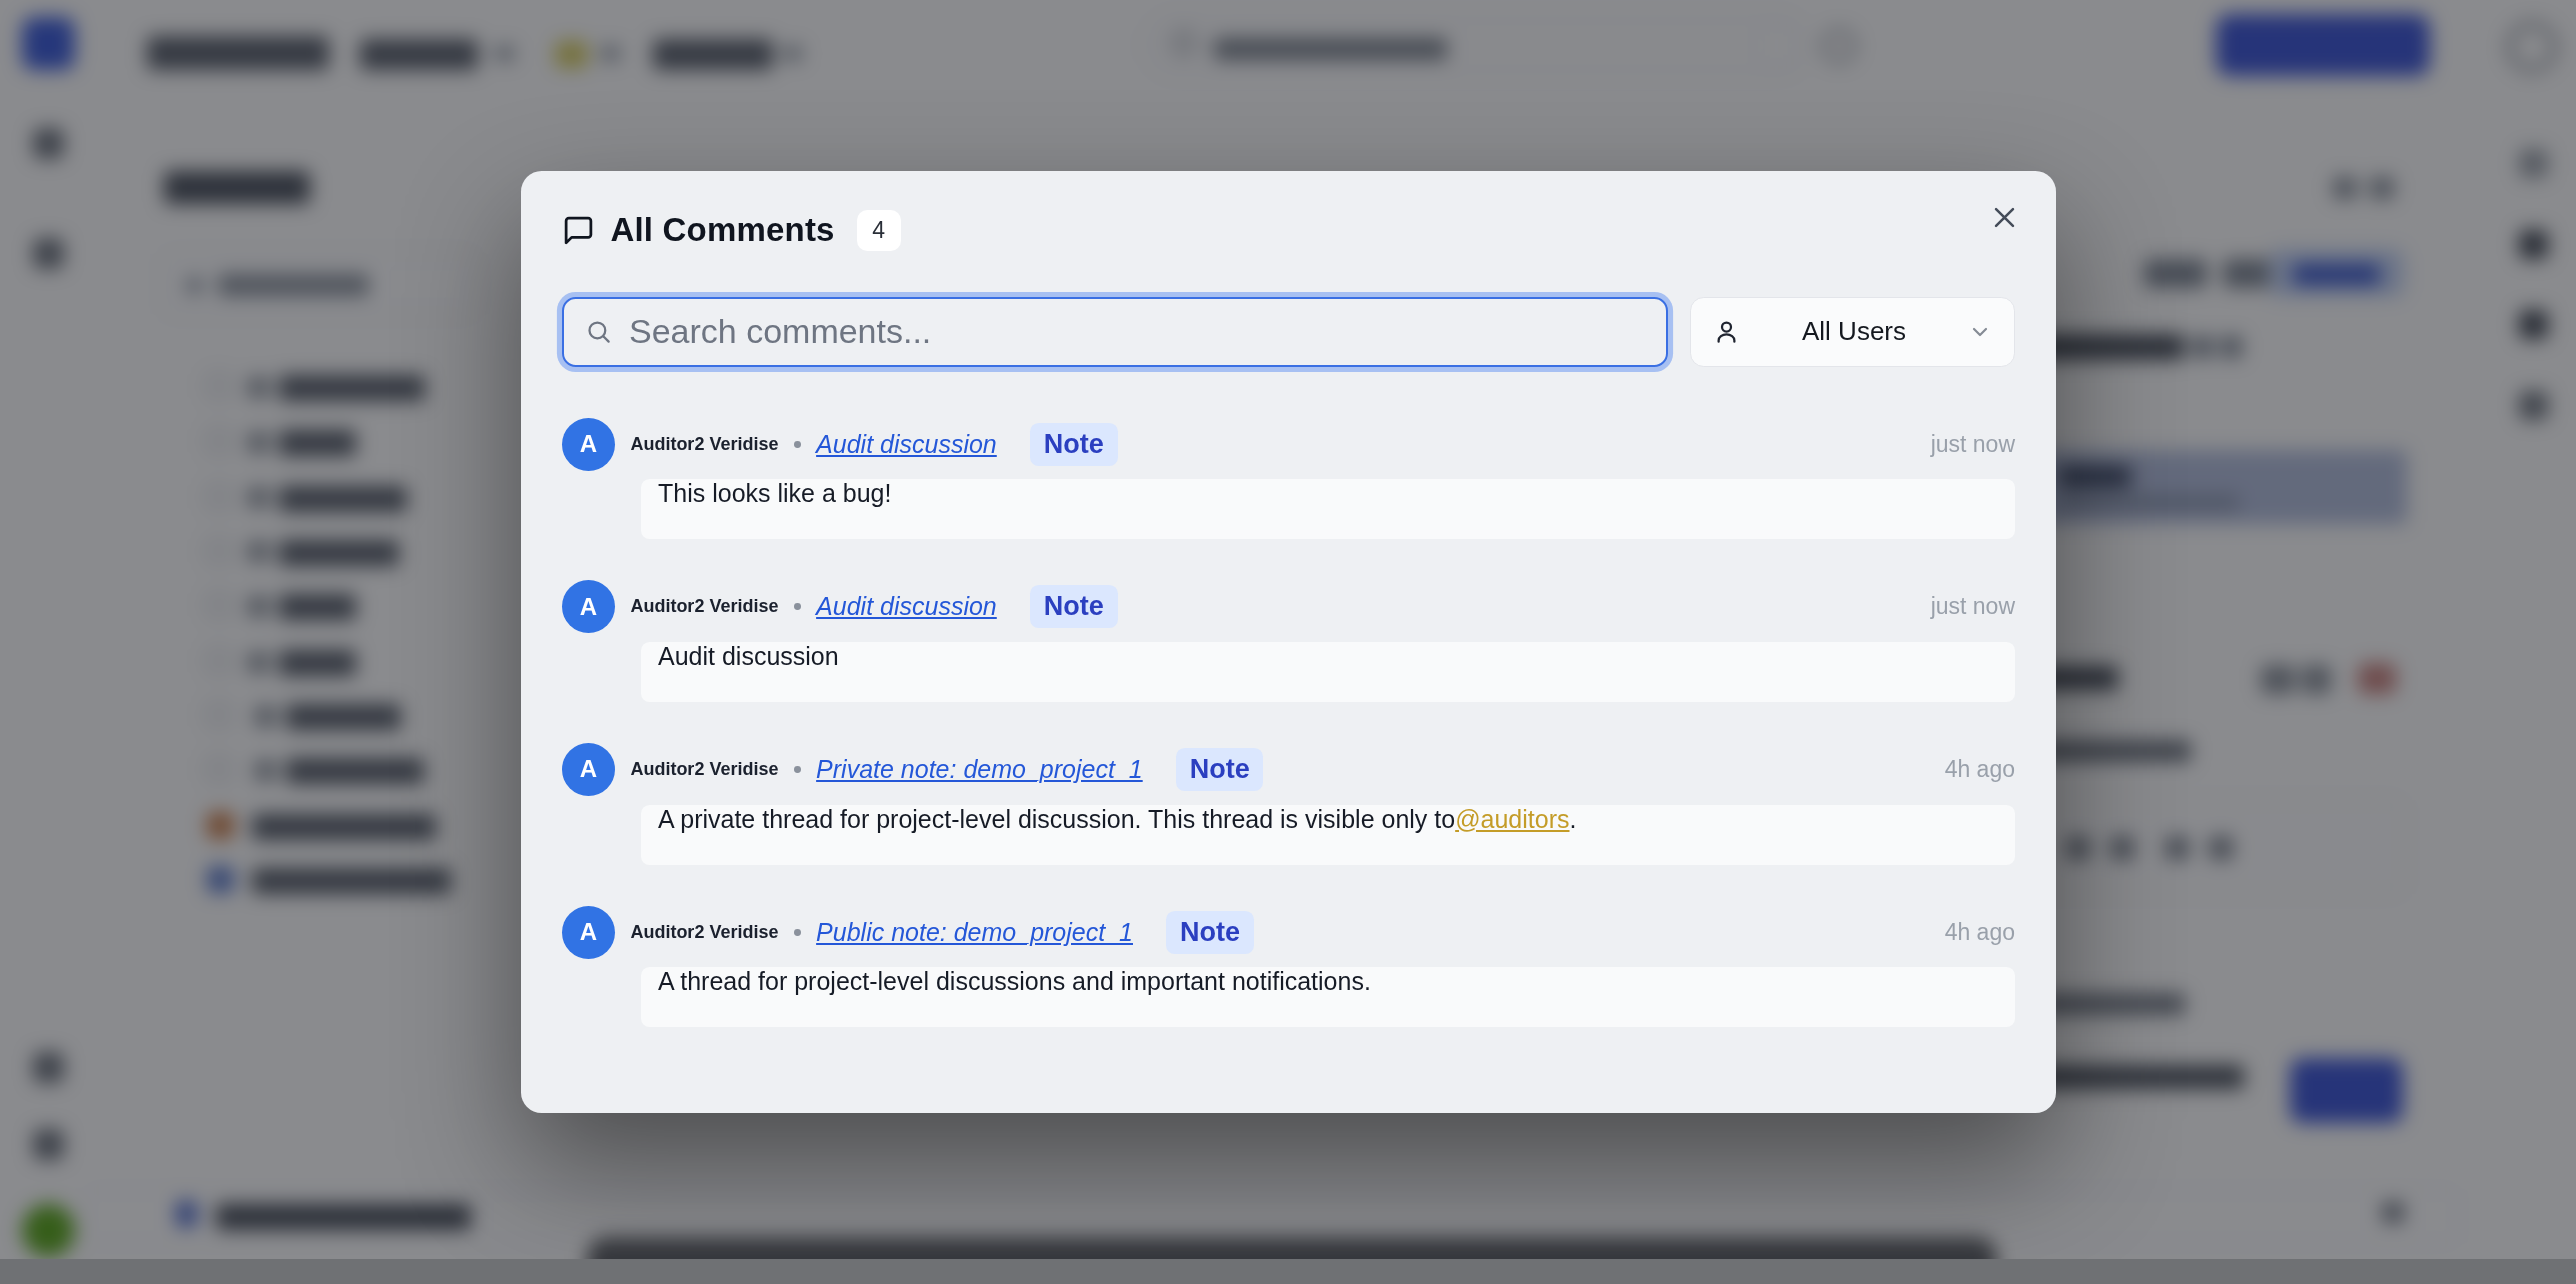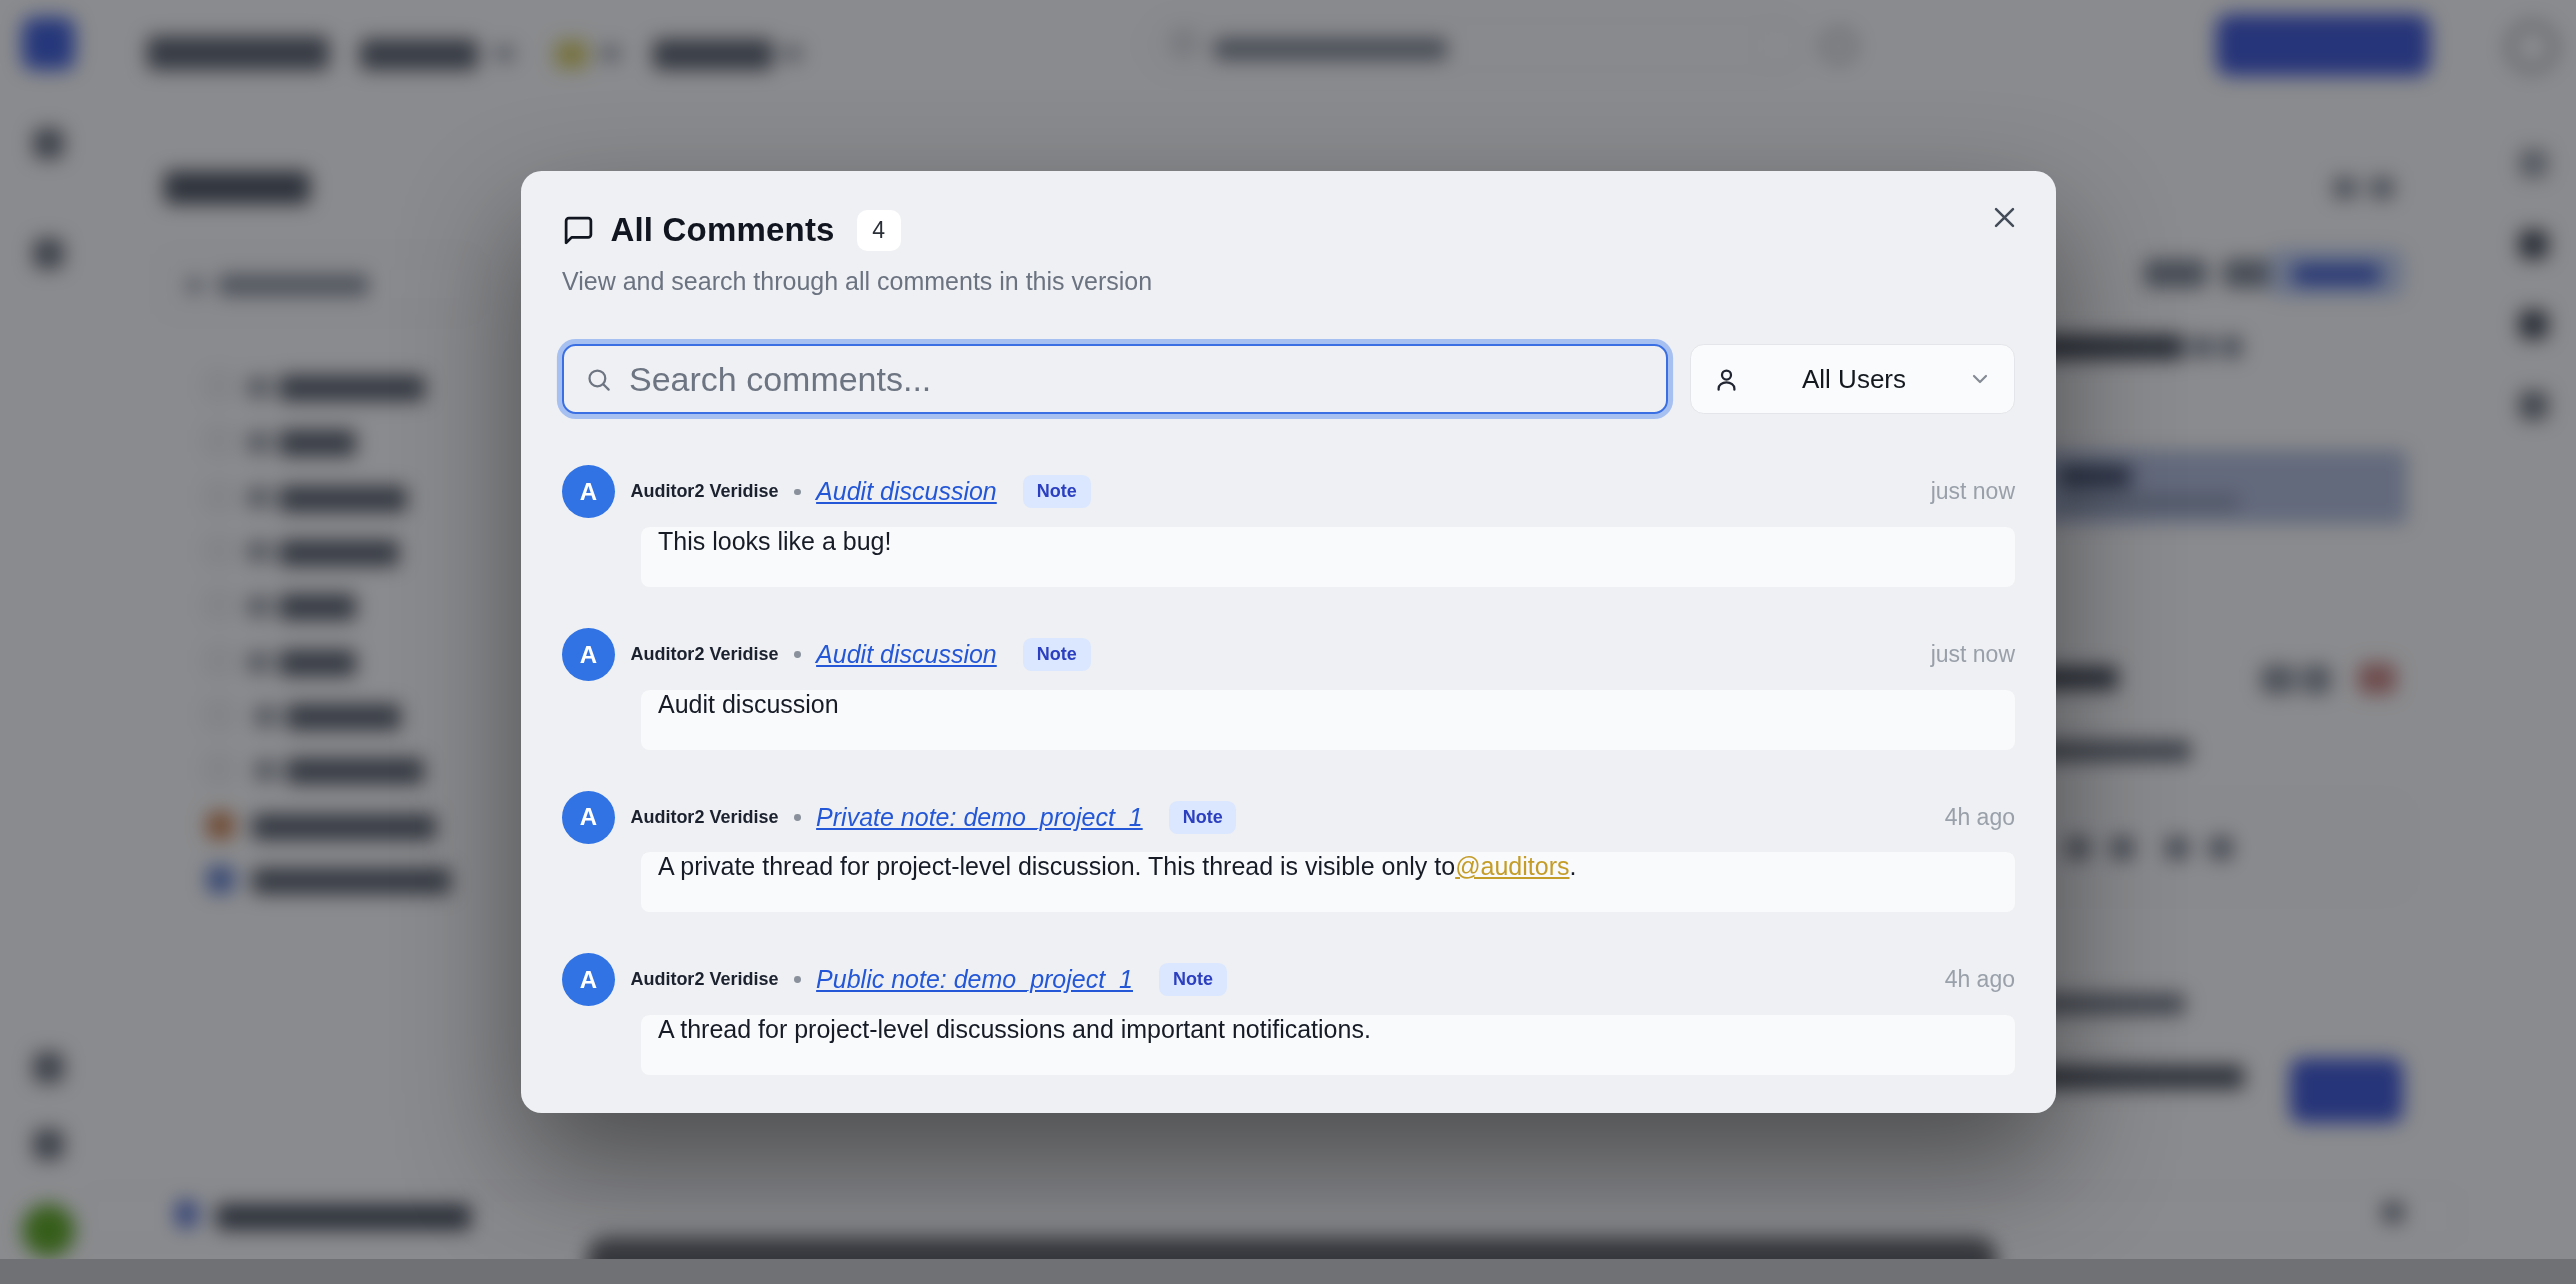--- a/index.html
+++ b/index.html
@@ -36,22 +36,22 @@
   .select.users .lbl{flex:1;text-align:center;}
   .comments{margin-top:51px;}
   .comment{margin-bottom:41px;}
   .c-head{display:flex;align-items:center;gap:15.4px;height:53px;}
   .avatar{width:53px;height:53px;border-radius:50%;background:var(--avatar-blue,#3173e4);
     color:#fff;font-size:24px;font-weight:600;display:flex;align-items:center;justify-content:center;}
   .c-author{font-size:18px;font-weight:700;color:#1b212e;}
   .c-dot{width:6.9px;height:6.9px;border-radius:50%;background:#8a919c;}
   .c-thread{font-size:25px;font-style:italic;color:var(--link-blue,#2457d8);
     text-decoration:underline;cursor:pointer;}
-  .c-badge{margin-left:11px;background:var(--note-bg,#dbe7fe);color:var(--note-text,#2b3fc0);
-    font-size:18px;font-weight:600;border-radius:8.6px;padding:6px 13.7px;}
+  .c-badge{margin-left:18px;background:var(--note-bg,#dbe7fe);color:var(--note-text,#2b3fc0);
+    font-size:27px;font-weight:600;border-radius:8.6px;padding:6px 13.7px;}
   .c-time{margin-left:auto;font-size:23px;color:#99a0aa;}
   .c-body{margin-left:79px;margin-top:8.6px;height:60px;box-sizing:border-box;
     display:flex;padding:0 17px;border-radius:8.6px;background:#f9fafb;
     font-size:25px;color:#161b26;}
   .c-mention{color:var(--mention-gold,#c49c28);text-decoration:underline;cursor:pointer;}
   svg{display:block;}
 </style>
 </head>
 <body>
 
@@ -168,21 +168,20 @@
 
     <div class="m-title-row">
       <span>
         <svg width="33" height="33" viewBox="0 0 24 24" fill="none" stroke="#10151f" stroke-width="2" stroke-linecap="round" stroke-linejoin="round">
             <path d="M21 15a2 2 0 0 1-2 2H7l-4 4V5a2 2 0 0 1 2-2h14a2 2 0 0 1 2 2z"></path>
           </svg>
       </span>
       <span class="m-title">All Comments</span>
       <span class="m-count">4</span>
     </div>
-    <div class="m-sub">View and search through all comments in this version</div>
 
     <div class="controls">
       <div class="search-box">
         <span>
           <svg width="27" height="27" viewBox="0 0 24 24" fill="none" stroke="#6e7582" stroke-width="2" stroke-linecap="round">
               <circle cx="11" cy="11" r="7"></circle>
               <path d="M16.5 16.5 L21 21"></path>
             </svg>
         </span>
         <input type="text" placeholder="Search comments..." style="">

